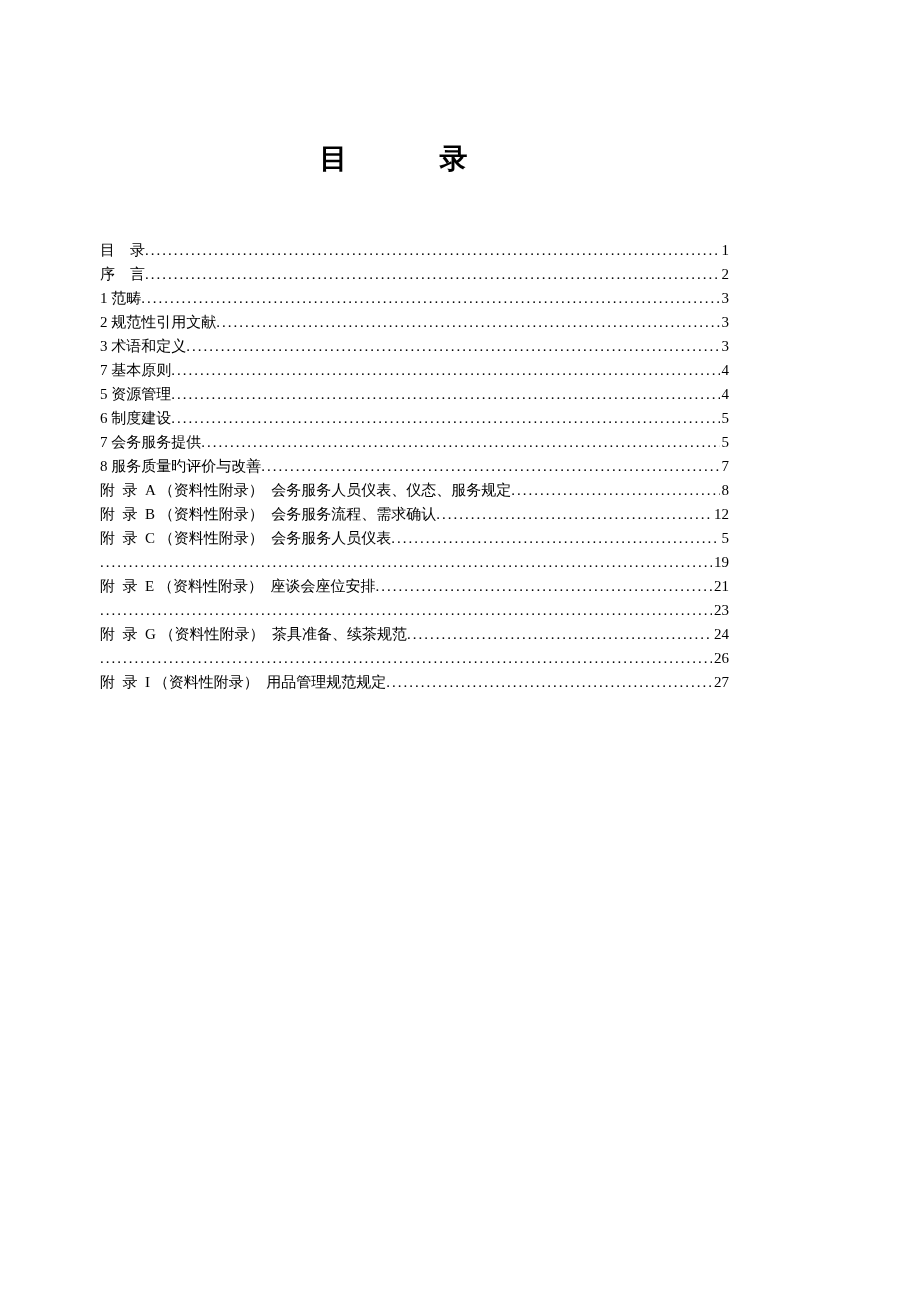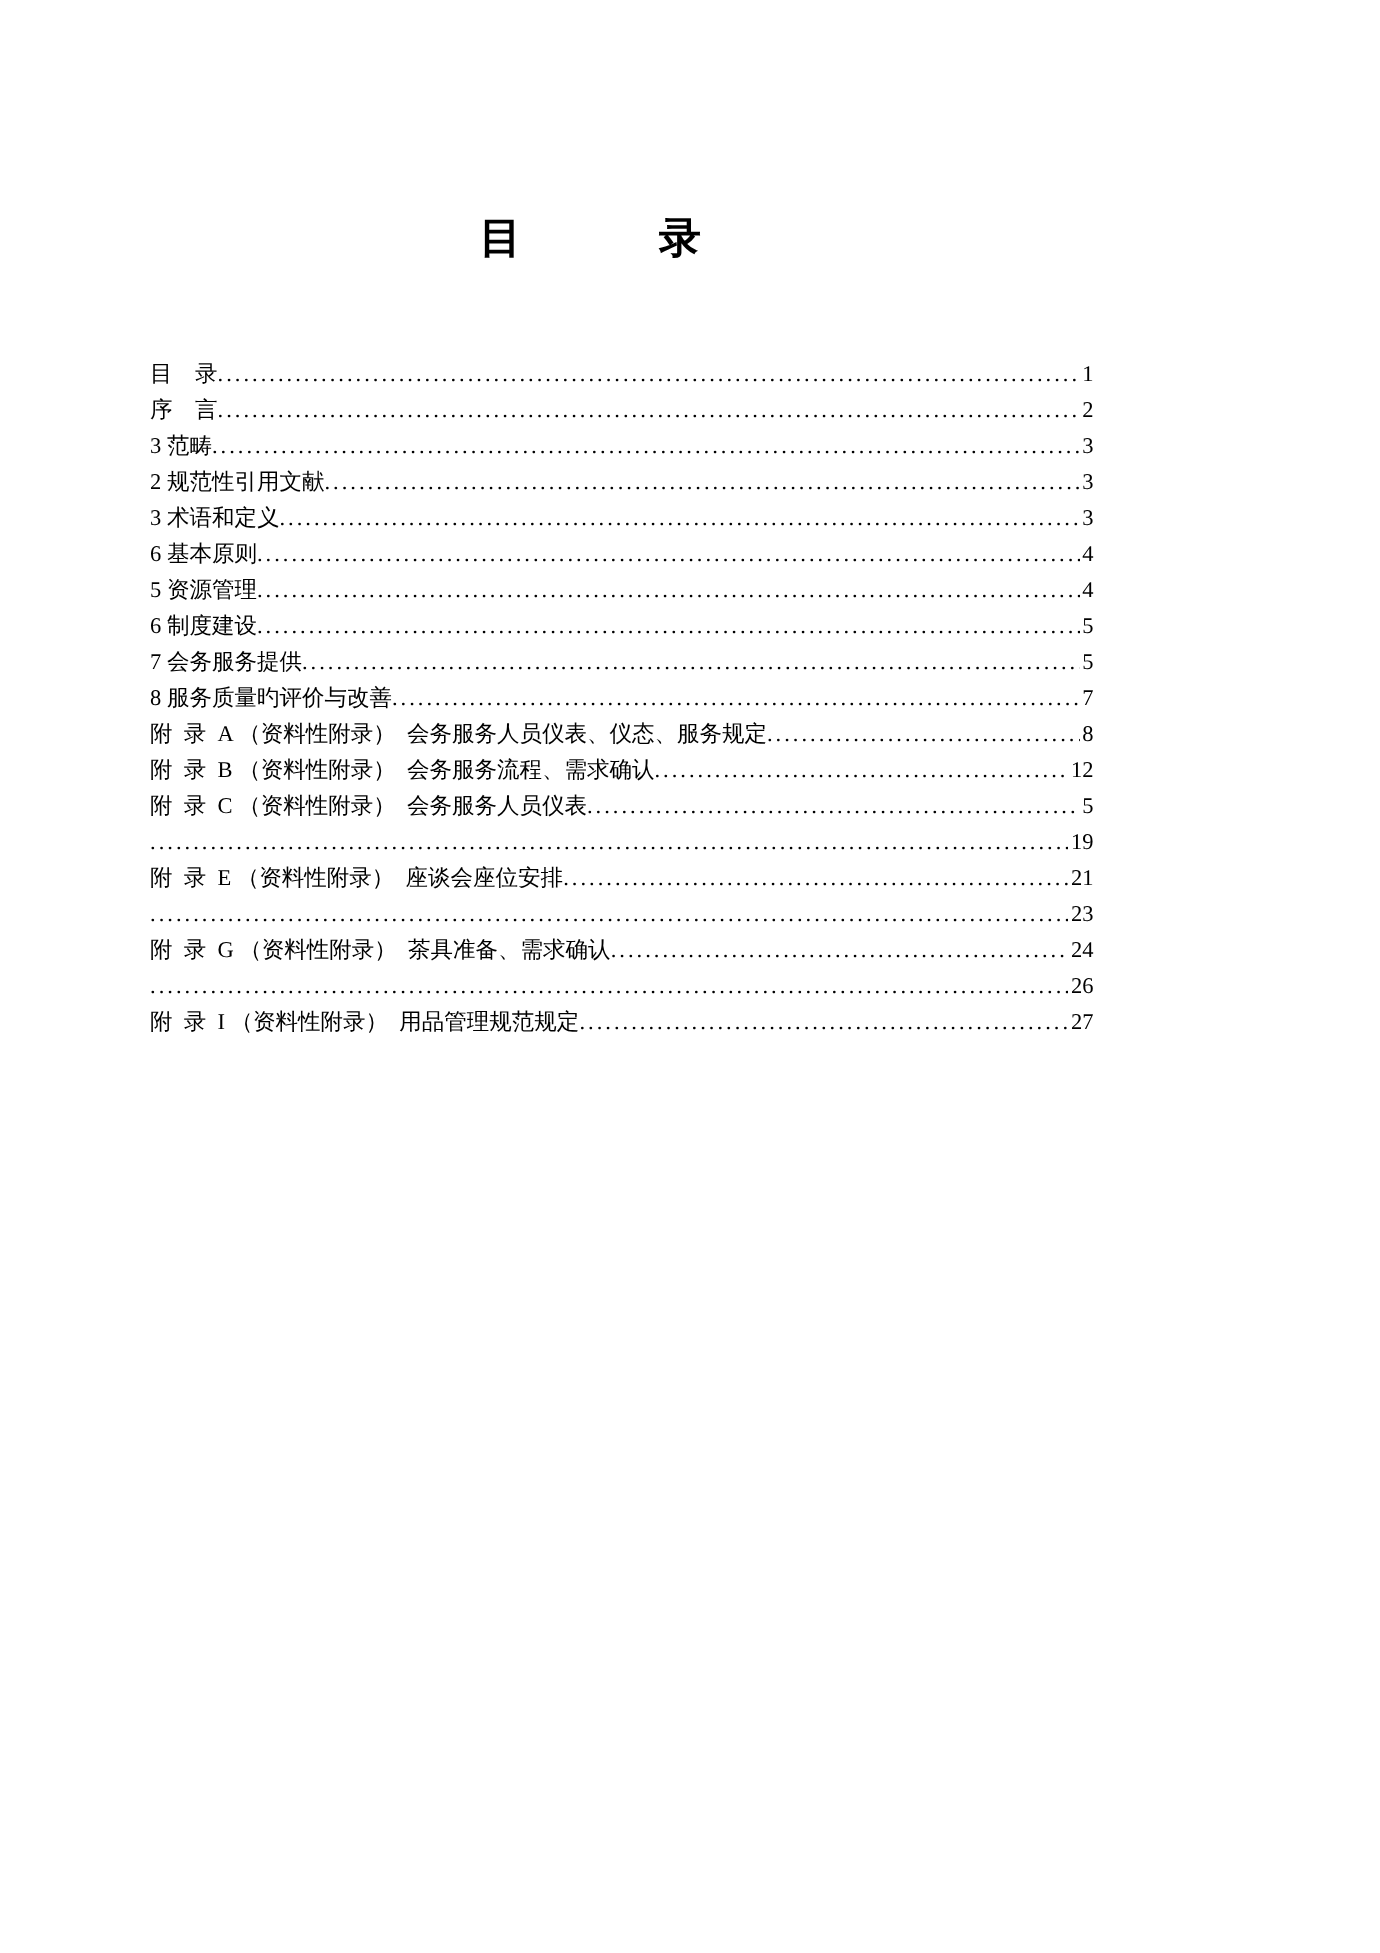--- a/index.html
+++ b/index.html
@@ -22,36 +22,36 @@
         <span class="lbl">目    录</span>
         <span class="dots"></span>
         <span class="pg">1</span>
       </div>
       <div class="row">
         <span class="lbl">序    言</span>
         <span class="dots"></span>
         <span class="pg">2</span>
       </div>
       <div class="row">
-        <span class="lbl">3 范畴</span>
+        <span class="lbl">1 范畴</span>
         <span class="dots"></span>
         <span class="pg">3</span>
       </div>
       <div class="row">
         <span class="lbl">2 规范性引用文献</span>
         <span class="dots"></span>
         <span class="pg">3</span>
       </div>
       <div class="row">
         <span class="lbl">3 术语和定义</span>
         <span class="dots"></span>
         <span class="pg">3</span>
       </div>
       <div class="row">
-        <span class="lbl">6 基本原则</span>
+        <span class="lbl">7 基本原则</span>
         <span class="dots"></span>
         <span class="pg">4</span>
       </div>
       <div class="row">
         <span class="lbl">5 资源管理</span>
         <span class="dots"></span>
         <span class="pg">4</span>
       </div>
       <div class="row">
         <span class="lbl">6 制度建设</span>
@@ -90,21 +90,21 @@
       <div class="row">
         <span class="lbl">附  录  E （资料性附录）  座谈会座位安排</span>
         <span class="dots"></span>
         <span class="pg">21</span>
       </div>
       <div class="row">
         <span class="dots"></span>
         <span class="pg">23</span>
       </div>
       <div class="row">
-        <span class="lbl">附  录  G （资料性附录）  茶具准备、需求确认</span>
+        <span class="lbl">附  录  G （资料性附录）  茶具准备、续茶规范</span>
         <span class="dots"></span>
         <span class="pg">24</span>
       </div>
       <div class="row">
         <span class="dots"></span>
         <span class="pg">26</span>
       </div>
       <div class="row">
         <span class="lbl">附  录  I （资料性附录）  用品管理规范规定</span>
         <span class="dots"></span>

